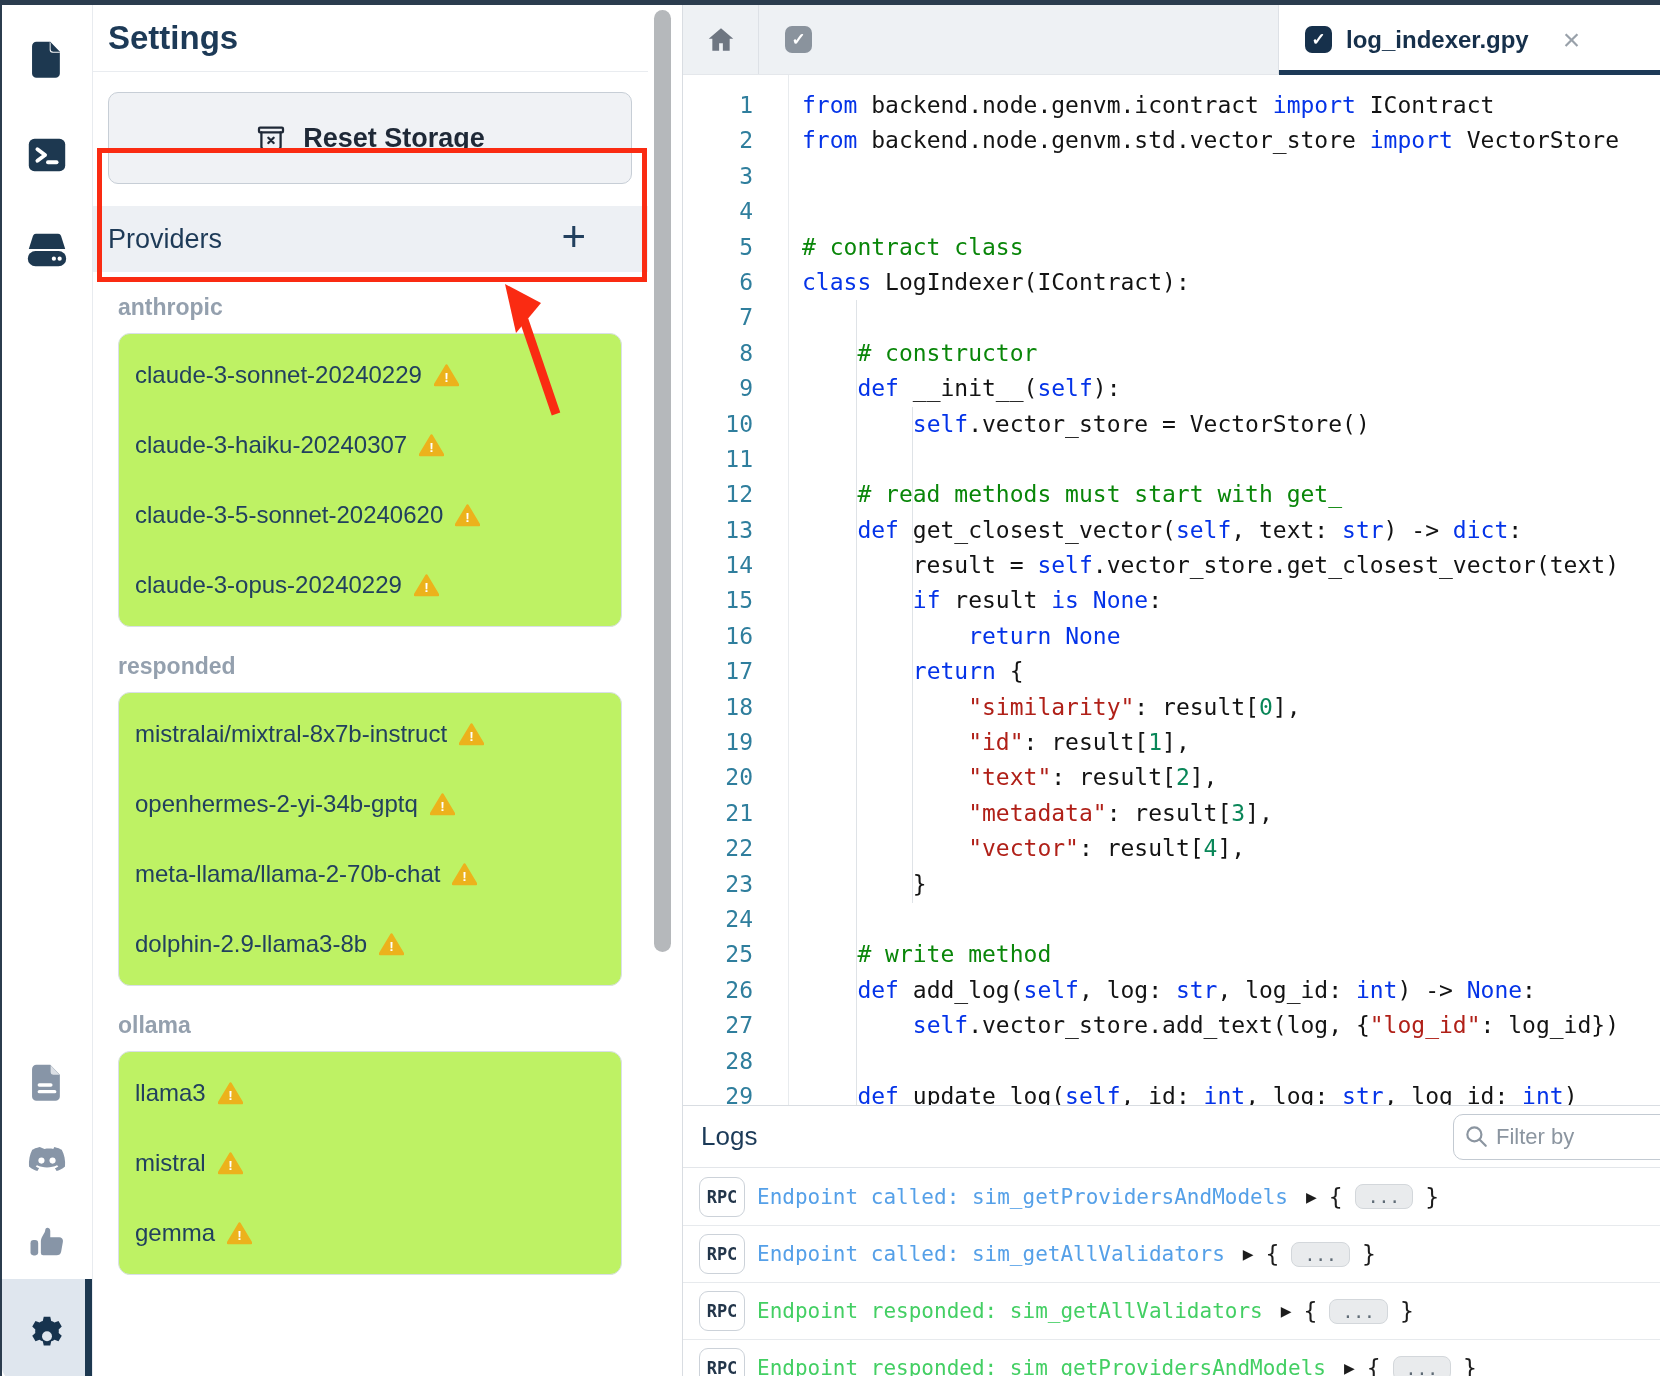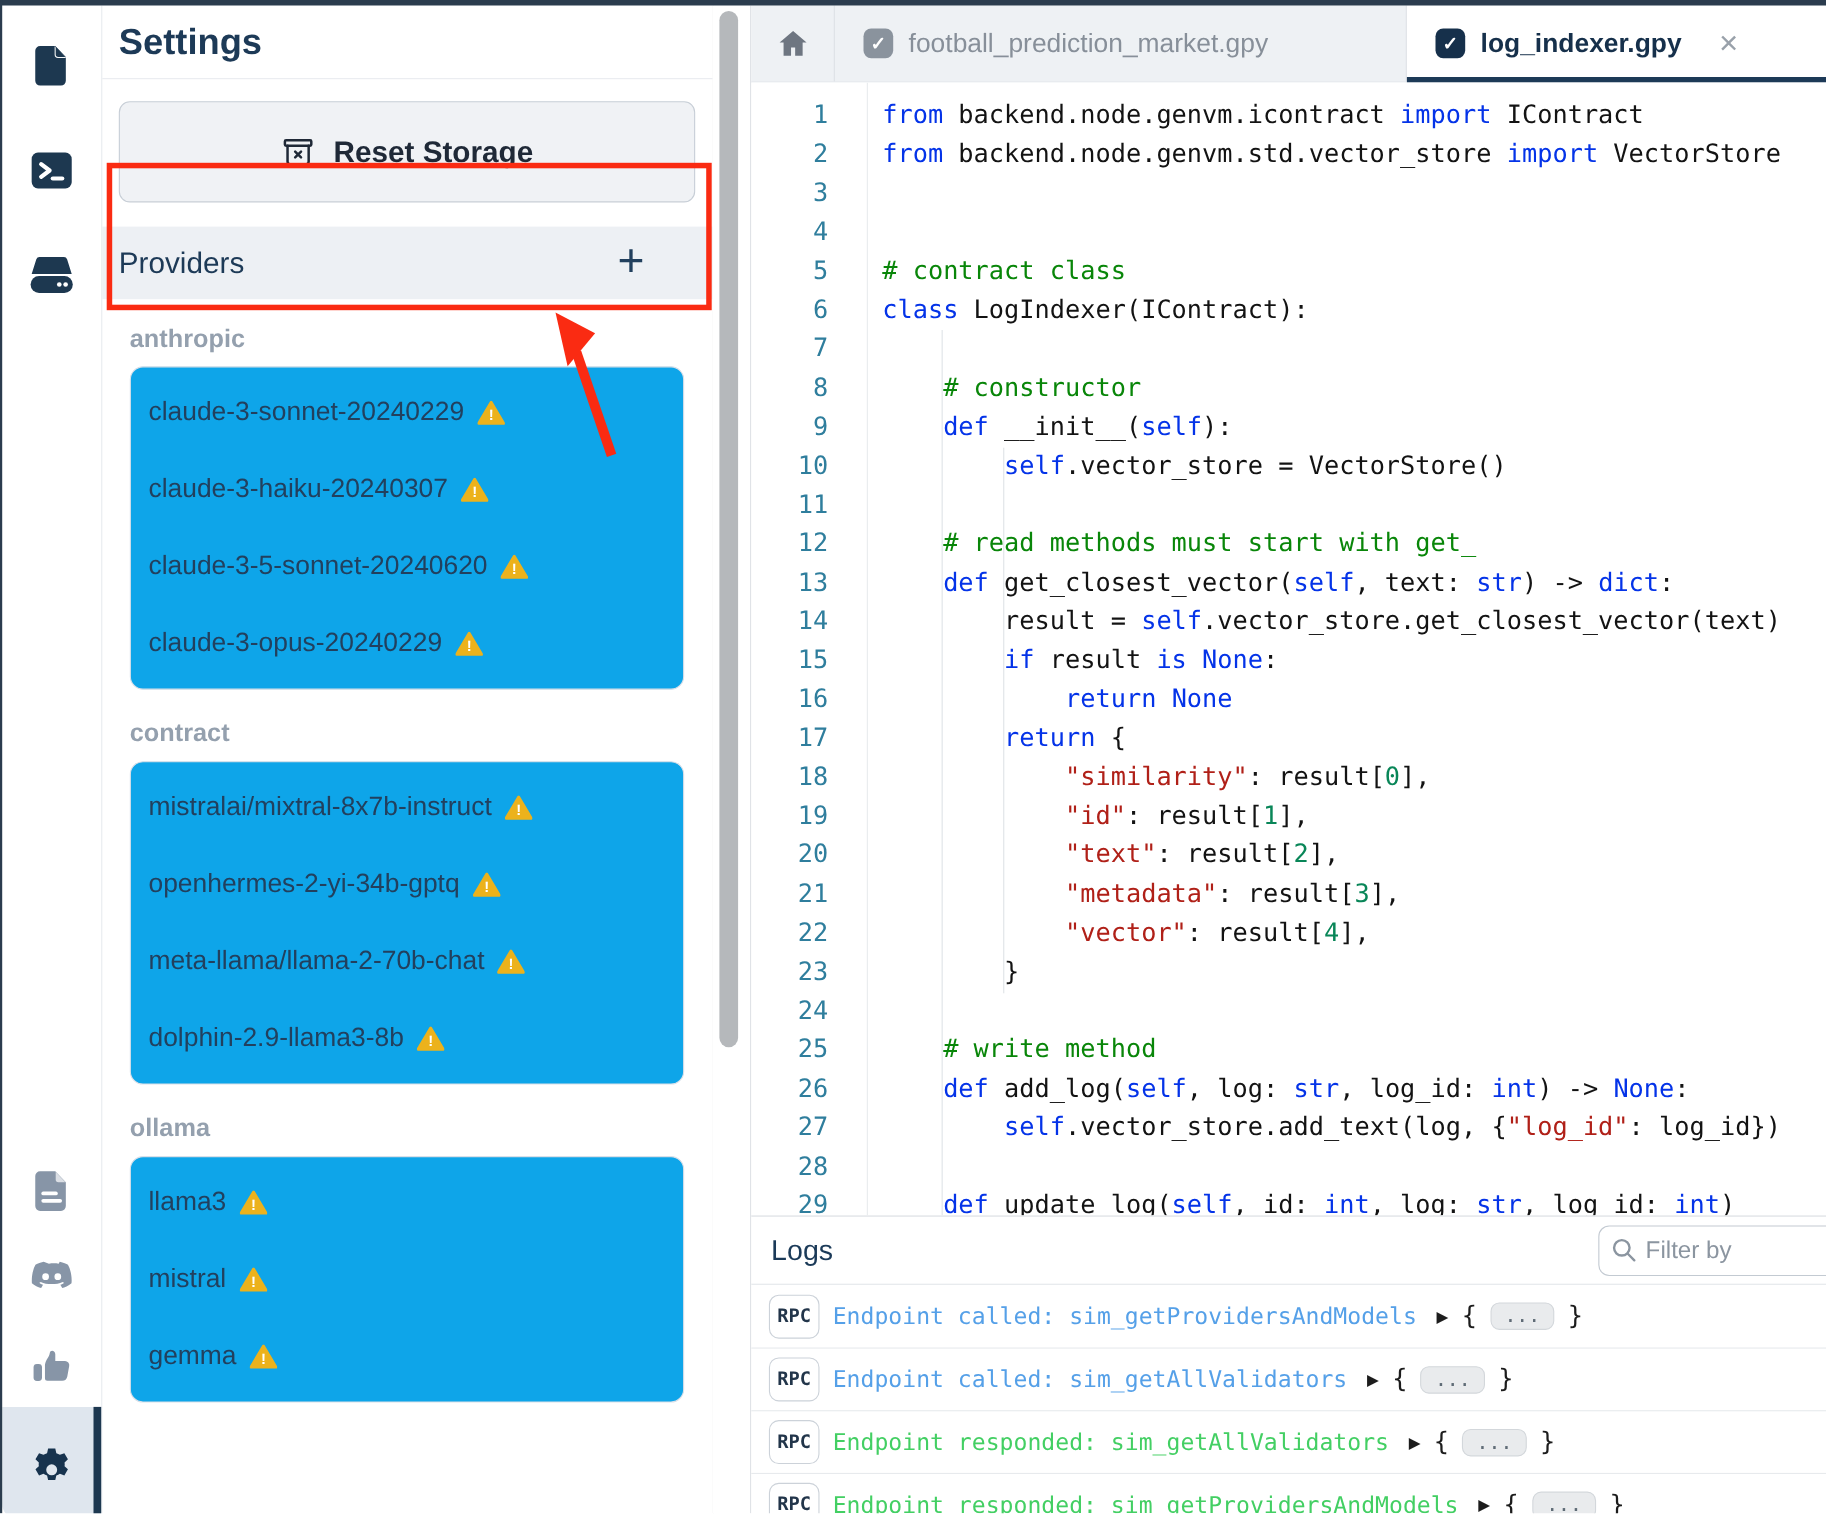--- a/index.html
+++ b/index.html
@@ -31,21 +31,21 @@
   .plus-btn{position:absolute;right:62px;top:50%;transform:translateY(-54%);
             font-size:42px;font-weight:300;color:#22405e;cursor:pointer;line-height:1;}
   .reset-zone{height:134px;position:relative;}
   .reset-btn{position:absolute;left:16px;top:20px;width:524px;height:92px;background:#f0f2f5;
              border:1.5px solid #c7ced6;border-radius:10px;display:flex;align-items:center;justify-content:center;
              gap:16px;font-size:27px;font-weight:700;color:#1f2937;cursor:pointer;}
   .reset-btn svg{width:32px;height:32px;}
   .groups{padding:0 26px;}
   .group-label{margin-top:26px;font-size:23px;font-weight:600;color:#94a0ae;}
   .group-label:first-child{margin-top:22px;}
-  .model-card{margin-top:12px;background:#0ea5e9;border:1px solid #d9dfe8;border-radius:12px;
+  .model-card{margin-top:12px;background:#bef264;border:1px solid #d9dfe8;border-radius:12px;
               padding:6px 0;}
   .model-item{height:70px;display:flex;align-items:center;gap:12px;padding-left:16px;cursor:pointer;}
   .model-name{font-size:24px;font-weight:500;color:#22405e;}
   .warn{width:25px;height:23px;flex:0 0 auto;}
 
   
   .scroll-gutter{position:absolute;left:648px;top:5px;width:34px;height:1371px;background:#fff;}
   .scroll-thumb{position:absolute;left:6px;top:5px;width:17px;height:942px;background:#b5b8bb;border-radius:9px;cursor:pointer;}
 
   
@@ -205,21 +205,21 @@
             </svg>
           </div>
           <div class="model-item">
             <span class="model-name">claude-3-opus-20240229</span>
             <svg class="warn" viewBox="0 0 24 22">
               <path d="M12 1.5 L23 20 H1 Z" fill="#ecb21c" stroke="#ecb21c" stroke-width="2.5" stroke-linejoin="round"></path>
               <text x="12" y="17" text-anchor="middle" font-size="13" font-weight="bold" fill="#fff" font-family="Liberation Sans,sans-serif">!</text>
             </svg>
           </div>
         </div>
-        <div class="group-label">contract</div>
+        <div class="group-label">responded</div>
         <div class="model-card">
           <div class="model-item">
             <span class="model-name">mistralai/mixtral-8x7b-instruct</span>
             <svg class="warn" viewBox="0 0 24 22">
               <path d="M12 1.5 L23 20 H1 Z" fill="#ecb21c" stroke="#ecb21c" stroke-width="2.5" stroke-linejoin="round"></path>
               <text x="12" y="17" text-anchor="middle" font-size="13" font-weight="bold" fill="#fff" font-family="Liberation Sans,sans-serif">!</text>
             </svg>
           </div>
           <div class="model-item">
             <span class="model-name">openhermes-2-yi-34b-gptq</span>
@@ -276,21 +276,20 @@
 
   <div class="editor-pane">
     <div class="tabbar">
       <div class="home-cell">
         <svg viewBox="0 0 24 24" fill="currentColor">
           <path d="M12 3.2 2.8 11h2.7v9h5.1v-5.6h2.8V20h5.1v-9h2.7z"></path>
         </svg>
       </div>
       <div class="tab inactive">
         <span class="fcheck gray">✓</span>
-        <span>football_prediction_market.gpy</span>
       </div>
       <div class="tab active">
         <span class="fcheck navyb">✓</span>
         <span>log_indexer.gpy</span>
         <span class="close-x">×</span>
         <span class="underline"></span>
       </div>
     </div>
 
     <div class="code-area">

